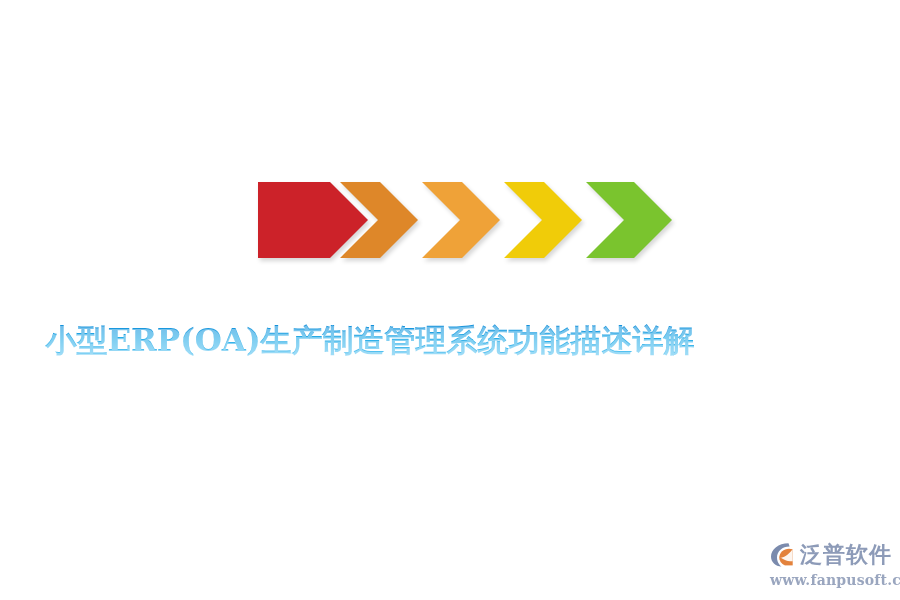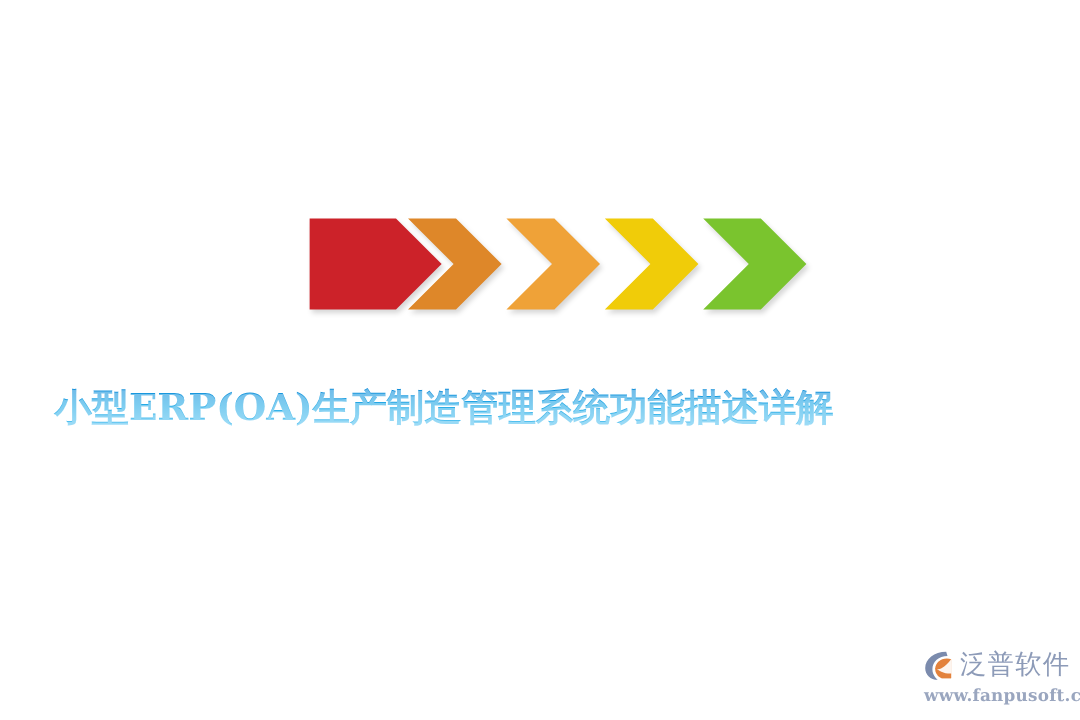--- a/index.html
+++ b/index.html
@@ -99,21 +99,21 @@
   }
   .logo-mark {
     width: 30px;
     height: 30px;
     flex: 0 0 30px;
     margin-right: 2px;
   }
   .logo-mark svg { display:block; width:30px; height:30px; }
   .logo-name {
     font-family: "DejaVu Sans", "Liberation Sans", sans-serif;
-    font-weight: normal;
+    font-weight: bold;
     font-size: 22px;
     line-height: 26px;
     color: #8d9bb8;
     letter-spacing: 1px;
     white-space: nowrap;
   }
   .logo-url {
     font-family: "DejaVu Serif", "Liberation Serif", serif;
     font-weight: bold;
     font-size: 14px;

